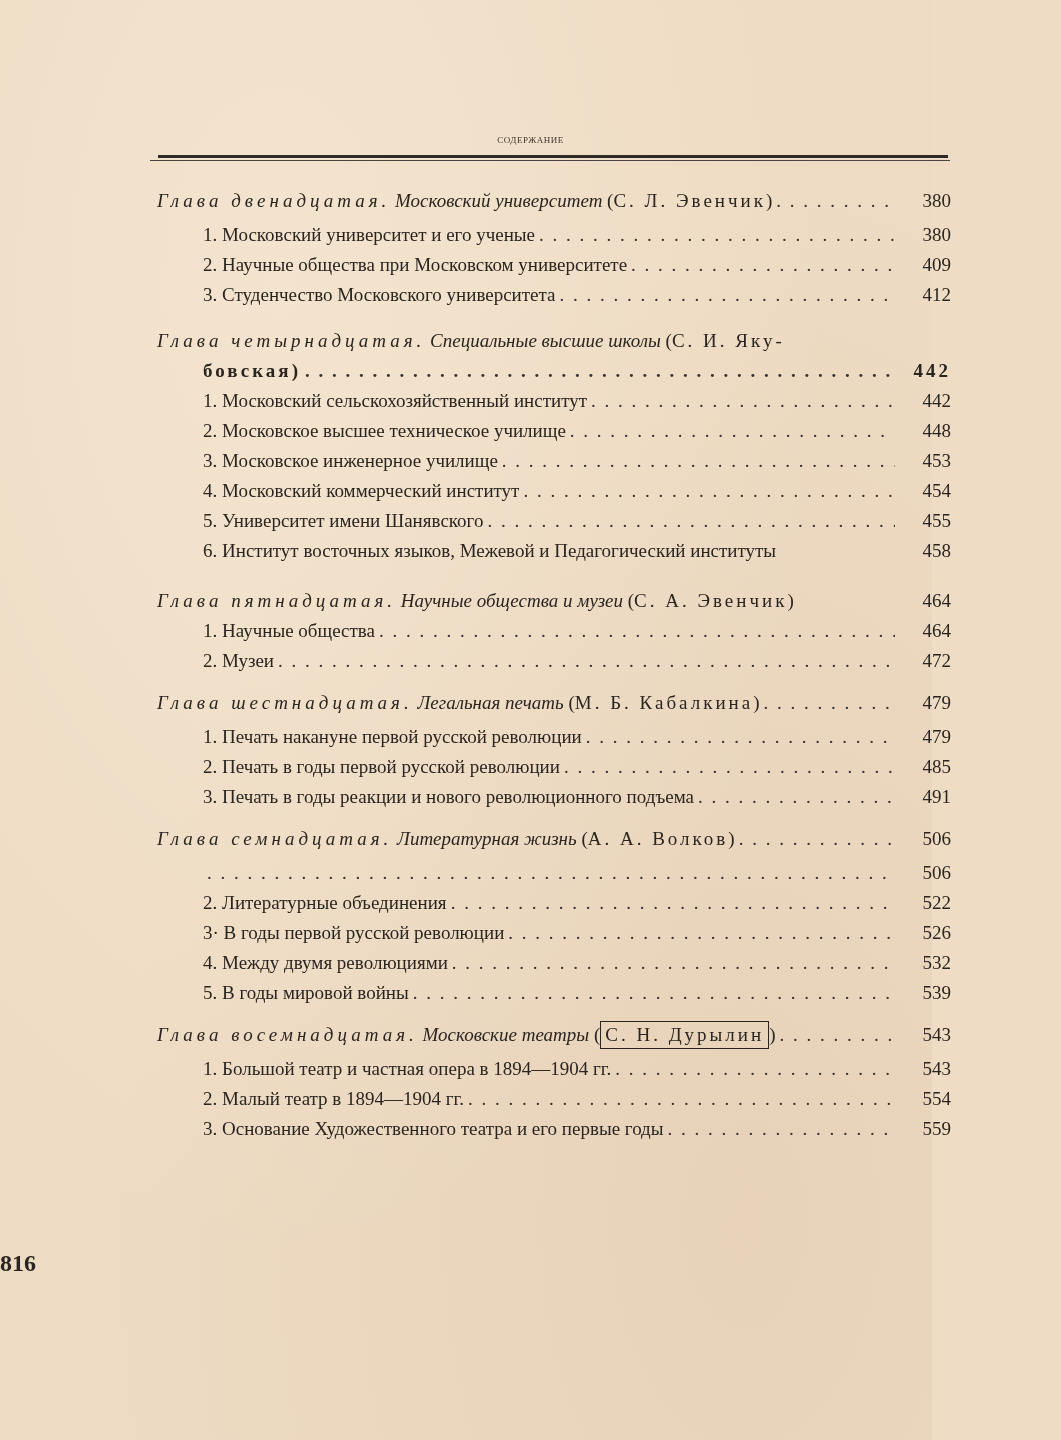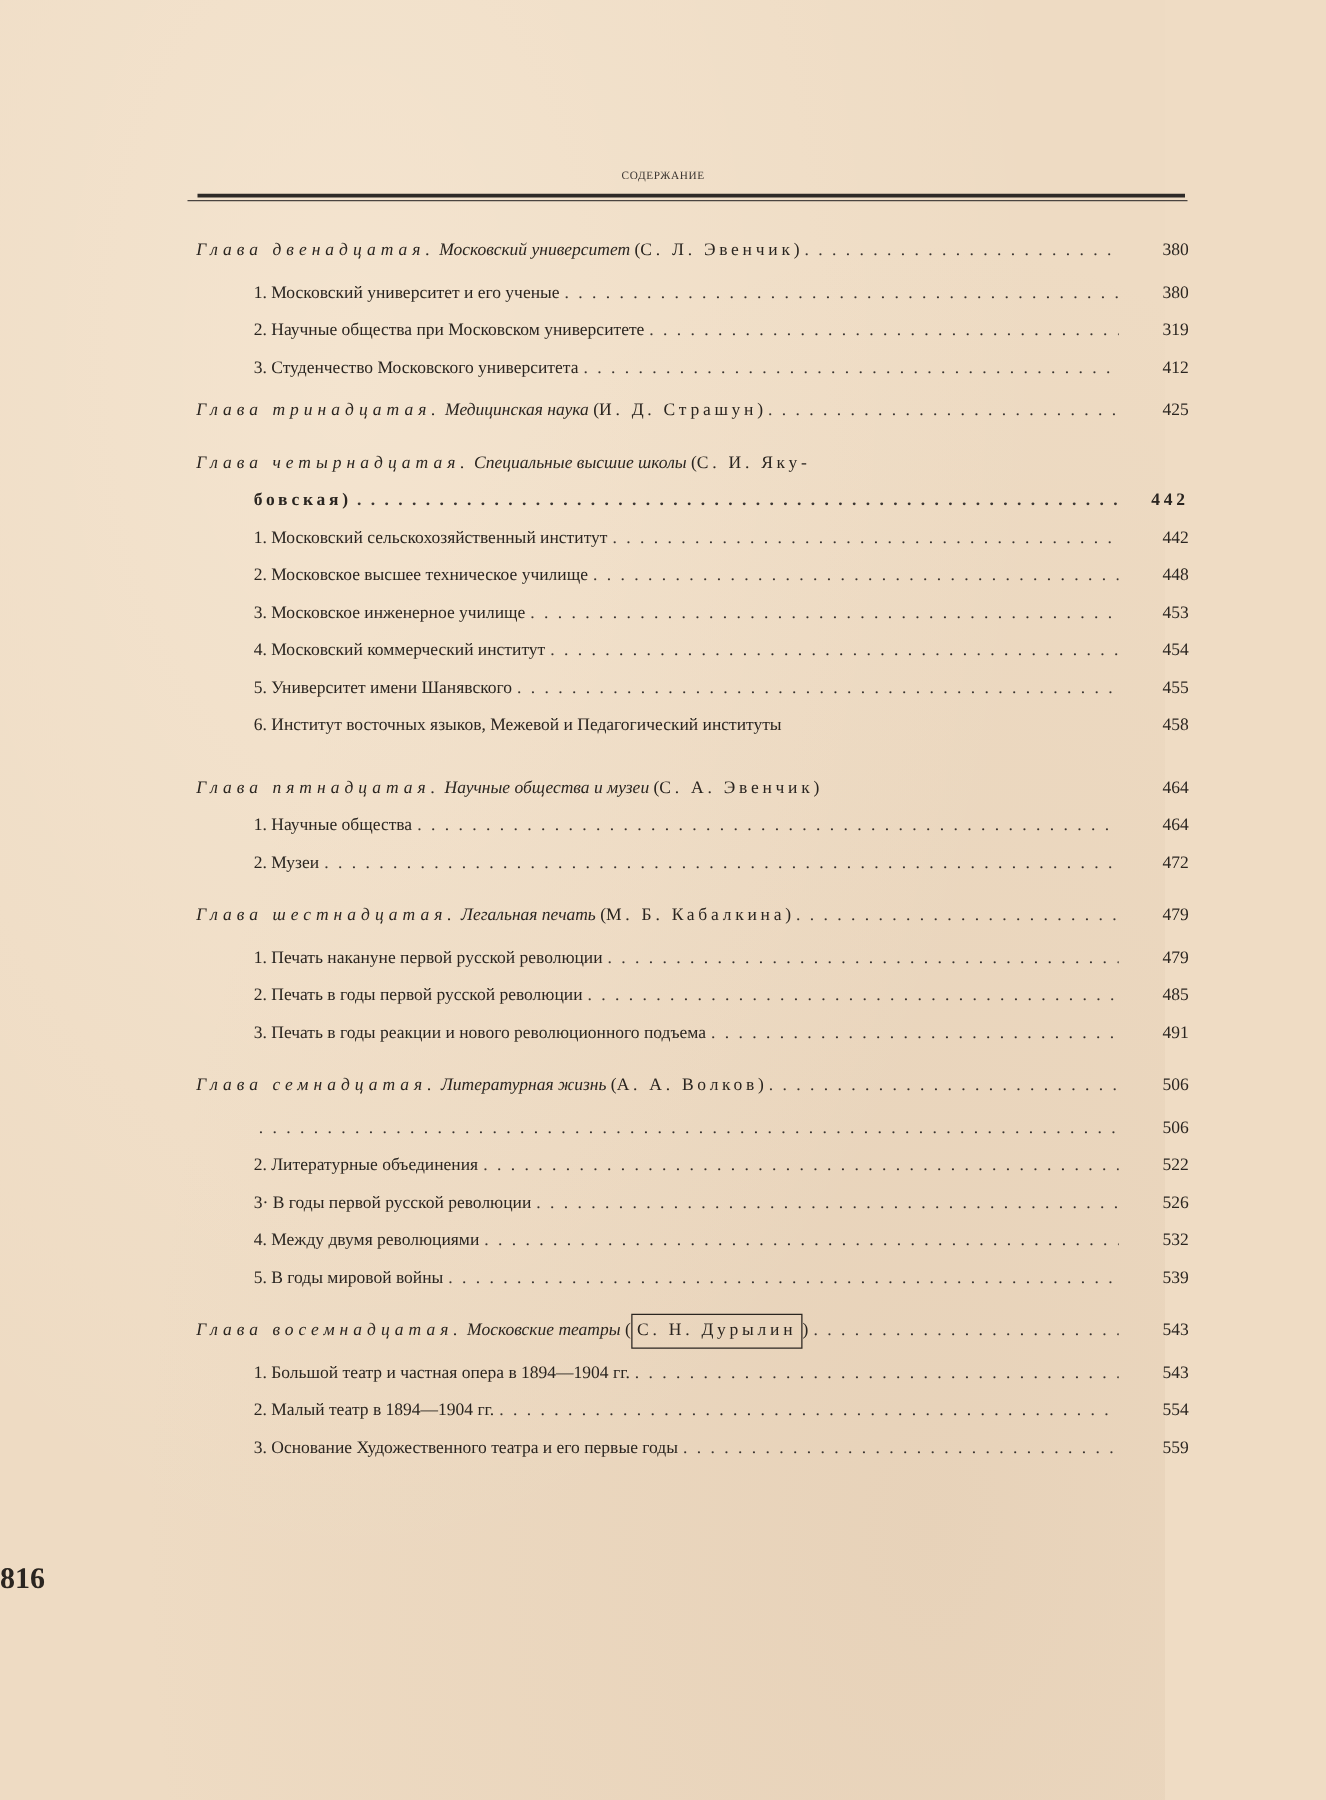--- a/index.html
+++ b/index.html
@@ -54,21 +54,21 @@
   }
   .toc {
     position: absolute;
     left: 157px;
     top: 186px;
     width: 794px;
   }
   .row {
     display: flex;
     align-items: flex-end;
-    font-size: 14px;
+    font-size: 19px;
     line-height: 30px;
     height: 30px;
     white-space: nowrap;
   }
   .row .text {
     flex: 0 0 auto;
   }
   .row .dots {
     flex: 1 1 auto;
     overflow: hidden;
@@ -155,38 +155,29 @@
     </div>
     <div class="gap-s"></div>
     <div class="row sub">
       <span class="text">1. Московский университет и его ученые</span>
       <span class="dots"></span>
       <span class="page-no">380</span>
     </div>
     <div class="row sub">
       <span class="text">2. Научные общества при Московском университете</span>
       <span class="dots"></span>
-      <span class="page-no">319</span>
+      <span class="page-no">409</span>
     </div>
     <div class="row sub">
       <span class="text">3. Студенчество Московского университета</span>
       <span class="dots"></span>
       <span class="page-no">412</span>
     </div>
     <div class="gap-s"></div>
 
-    <div class="row chapter">
-      <span class="text">
-        <span class="label">Глава тринадцатая.</span>
-        <span class="title">Медицинская наука</span>
-        <span class="author"><span>(</span><span class="name">И. Д. Страшун</span><span>)</span></span>
-      </span>
-      <span class="dots"></span>
-      <span class="page-no">425</span>
-    </div>
     <div class="gap-m"></div>
 
     <div class="row chapter">
       <span class="text">
         <span class="label">Глава четырнадцатая.</span>
         <span class="title">Специальные высшие школы</span>
         <span class="author"><span>(</span><span class="name">С. И. Яку-</span></span>
       </span>
       <span class="nodots"></span>
     </div>

